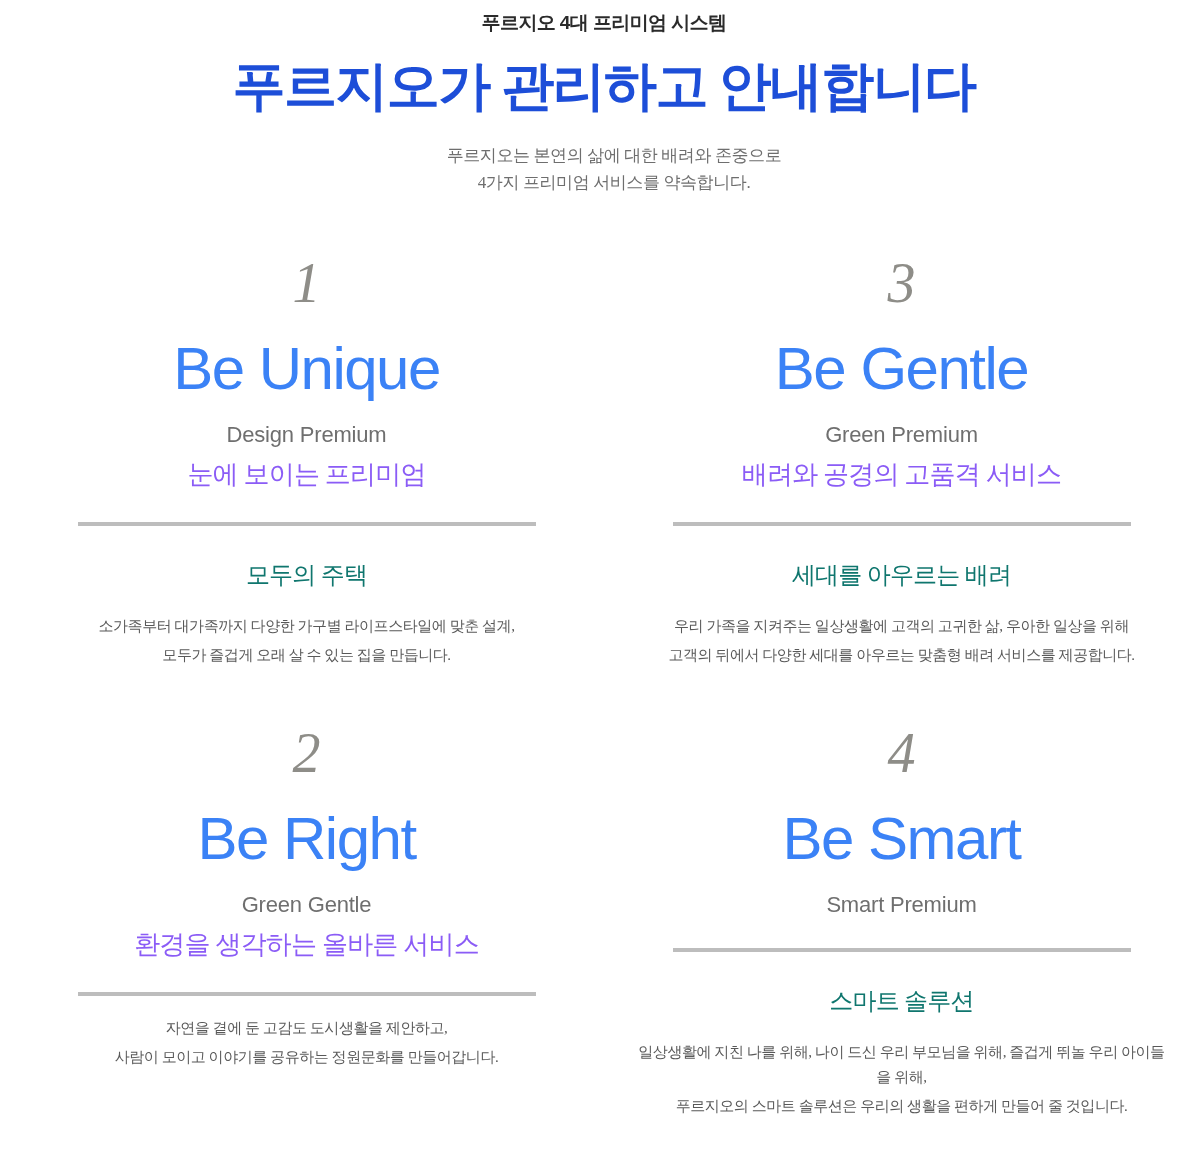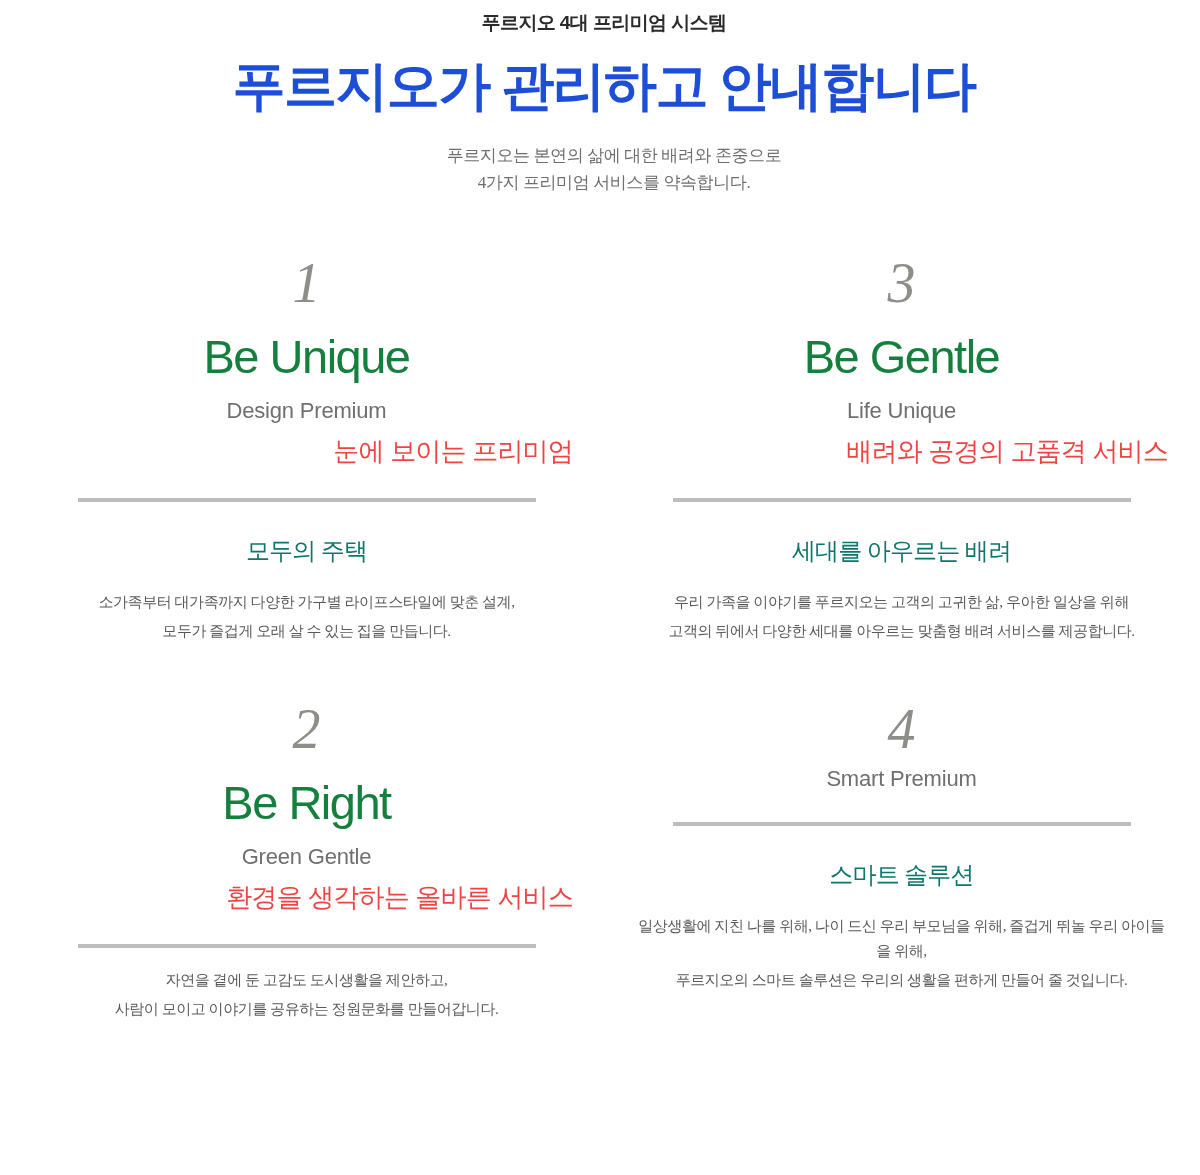--- a/index.html
+++ b/index.html
@@ -85,47 +85,47 @@
     font-family: "Liberation Serif", "DejaVu Serif", serif;
     font-style: italic;
     font-size: 56px;
     font-weight: 400;
     line-height: 62px;
     color: #8e8d88;
     letter-spacing: 0;
   }
 
   .card-title {
-    margin-top: 4px;
-    font-family: "Liberation Sans", "DejaVu Sans", sans-serif;
-    font-size: 47px;
+    margin-top: 16px;
+    font-family: "Liberation Sans", "DejaVu Sans", sans-serif;
+    font-size: 60px;
     font-weight: 400;
     line-height: 70px;
     letter-spacing: -1.5px;
-    color: #15803d;
+    color: #3b82f6;
   }
 
   .card-eng-sub {
+    margin-top: 12px;
     font-family: "Liberation Sans", "DejaVu Sans", sans-serif;
     font-size: 22px;
     font-weight: 400;
     line-height: 30px;
     letter-spacing: -0.2px;
     color: #6f6f6f;
   }
 
   .card-kor-sub {
     margin-top: 2px;
-    font-family: Liberation Sans, sans-serif;
+    font-family: Liberation Serif, serif;
     font-size: 26px;
     font-weight: 400;
     line-height: 38px;
     letter-spacing: -0.8px;
-    color: #ef4444;
-    text-align: right;
+    color: #8b5cf6;
   }
 
   .divider {
     width: 458px;
     height: 1px;
     margin: 26px auto 0 auto;
     background: #bdbdbd;
   }
 
   .card-section-title {
@@ -177,44 +177,45 @@
       <div class="card-section-title">모두의 주택</div>
       <div class="card-desc">
         <span class="line">소가족부터 대가족까지 다양한 가구별 라이프스타일에 맞춘 설계,</span>
         <span class="line">모두가 즐겁게 오래 살 수 있는 집을 만듭니다.</span>
       </div>
     </div>
 
     <div class="card">
       <div class="card-number">3</div>
       <div class="card-title">Be Gentle</div>
-      <div class="card-eng-sub">Life Unique</div>
+      <div class="card-eng-sub">Green Premium</div>
       <div class="card-kor-sub">배려와 공경의 고품격 서비스</div>
       <div class="divider"></div>
       <div class="card-section-title">세대를 아우르는 배려</div>
       <div class="card-desc">
-        <span class="line">우리 가족을 이야기를 푸르지오는 고객의 고귀한 삶, 우아한 일상을 위해</span>
+        <span class="line">우리 가족을 지켜주는 일상생활에 고객의 고귀한 삶, 우아한 일상을 위해</span>
         <span class="line">고객의 뒤에서 다양한 세대를 아우르는 맞춤형 배려 서비스를 제공합니다.</span>
       </div>
     </div>
 
     <div class="card row-2-card" style="padding-top:46px;">
       <div class="card-number">2</div>
       <div class="card-title">Be Right</div>
       <div class="card-eng-sub">Green Gentle</div>
       <div class="card-kor-sub">환경을 생각하는 올바른 서비스</div>
       <div class="divider"></div>
       <div class="card-desc">
         <span class="line">자연을 곁에 둔 고감도 도시생활을 제안하고,</span>
         <span class="line">사람이 모이고 이야기를 공유하는 정원문화를 만들어갑니다.</span>
       </div>
     </div>
 
     <div class="card row-2-card" style="padding-top:46px;">
       <div class="card-number">4</div>
+      <div class="card-title">Be Smart</div>
       <div class="card-eng-sub">Smart Premium</div>
       <div class="divider"></div>
       <div class="card-section-title">스마트 솔루션</div>
       <div class="card-desc">
         <span class="line">일상생활에 지친 나를 위해, 나이 드신 우리 부모님을 위해, 즐겁게 뛰놀 우리 아이들을 위해,</span>
         <span class="line">푸르지오의 스마트 솔루션은 우리의 생활을 편하게 만들어 줄 것입니다.</span>
       </div>
     </div>
 
   </div>

